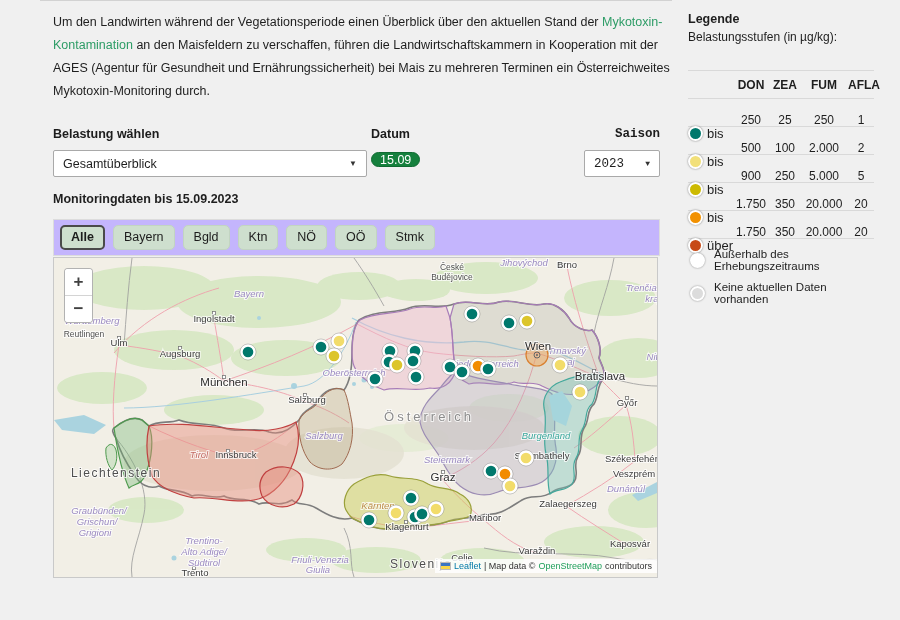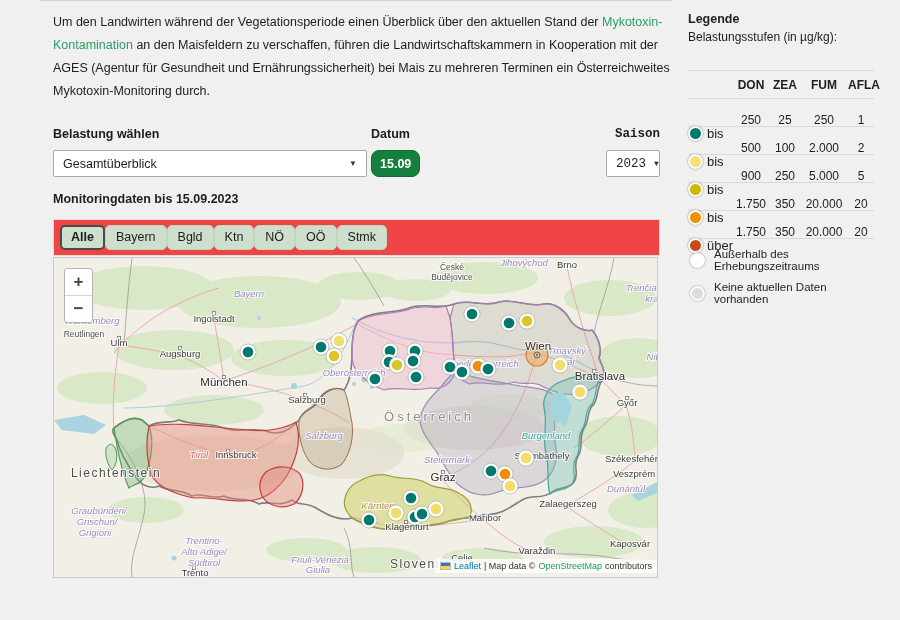--- a/index.html
+++ b/index.html
@@ -13,27 +13,27 @@
 
   .controls{display:flex;margin-left:13px;width:607px;}
   .ctl-label{font-size:12.5px;font-weight:bold;margin-bottom:9px;color:#1c1c1c;}
   .ctl-belastung{width:296px;}
   .ctl-datum{margin-left:22px;}
   .ctl-saison{margin-left:auto;text-align:right;font-family:Liberation Mono, monospace;}
   .selectbox{box-sizing:border-box;height:27px;background:#fff;border:1px solid #a9a9a9;border-radius:2px;
     display:flex;align-items:center;font-size:12.5px;padding:0 9px;cursor:pointer;}
   .selectbox .caret{margin-left:auto;font-size:8px;color:#333;padding-left:8px;}
   .sel-belastung{width:314px;}
-  .sel-saison{width:54px;display:inline-flex;}
-  .date-btn{height:27px;min-width:46px;background:#15803d;border:1px solid #0f6b32;border-radius:8px;
-    color:#fff;font-size:12.5px;font-family:"Liberation Sans",sans-serif;padding:0 8px;cursor:pointer;font-weight:bold;}
+  .sel-saison{width:76px;display:inline-flex;}
+  .date-btn{height:15px;min-width:46px;background:#15803d;border:1px solid #0f6b32;border-radius:8px;
+    color:#fff;font-size:12.5px;font-family:"Liberation Sans",sans-serif;padding:0 8px;cursor:pointer;}
   .status-line{font-size:12.5px;font-weight:bold;margin:15px 0 13px 13px;}
 
-  .tabbar{box-sizing:border-box;width:607px;margin-left:13px;background:#ef4444;border:1px solid #dcdcdc;
-    padding:5px 6px;display:flex;align-items:center;}
+  .tabbar{box-sizing:border-box;width:607px;margin-left:13px;background:#c4b5fd;border:1px solid #dcdcdc;
+    padding:5px 6px;display:flex;gap:8px;align-items:center;}
   .tab{background:#cedfce;border:1px solid #c2d4c2;border-radius:5px;padding:5px 10px;font-size:12.5px;
     font-family:"Liberation Sans",sans-serif;color:#1c1c1c;cursor:pointer;line-height:1;height:25px;}
   .tab.active{font-weight:bold;border:2px solid #4a4a4a;padding:4px 9px;}
 
   .map-wrap{position:relative;width:603px;height:319px;margin-left:13px;margin-top:1px;border:1px solid #c9c9c9;
     box-sizing:content-box;background:#f2efe6;overflow:hidden;}
   .zoomctl{position:absolute;top:10px;left:10px;width:27px;background:#fff;border:1px solid rgba(0,0,0,.3);
     border-radius:4px;overflow:hidden;z-index:5;}
   .zoomctl .zbtn{height:26px;display:flex;align-items:center;justify-content:center;font-size:17px;
     font-weight:bold;color:#404040;cursor:pointer;background:#fff;}

